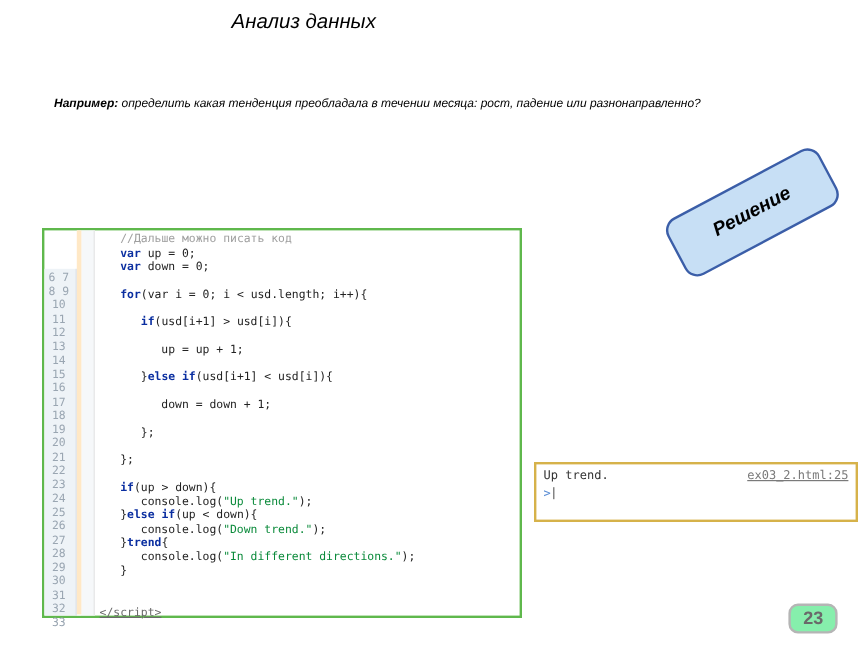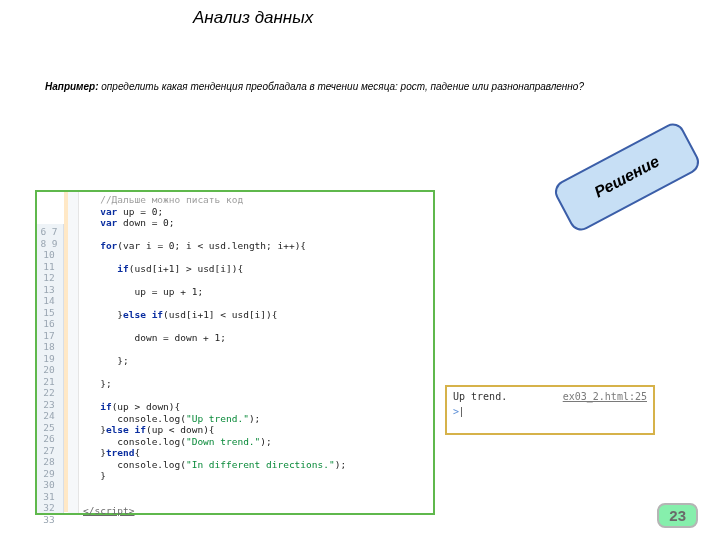--- a/index.html
+++ b/index.html
@@ -113,21 +113,21 @@
     flex: 1;
   }
   .c-comment { color: #9f9f9f; }
   .c-kw { color: #0a2ea0; font-weight: bold; }
   .c-str { color: #0a8a3a; }
   .c-tag { color: #6a6a6a; text-decoration: underline; }
   .console-panel {
     position: absolute;
     top: 385px;
     left: 445px;
-    width: 210px;
+    width: 270px;
     height: 50px;
     border: 2px solid #d6b24a;
     background: #fff;
     font-family: Consolas, monospace;
     font-size: 10px;
     color: #333;
     box-sizing: border-box;
     padding: 4px 6px;
   }
   .console-row {

